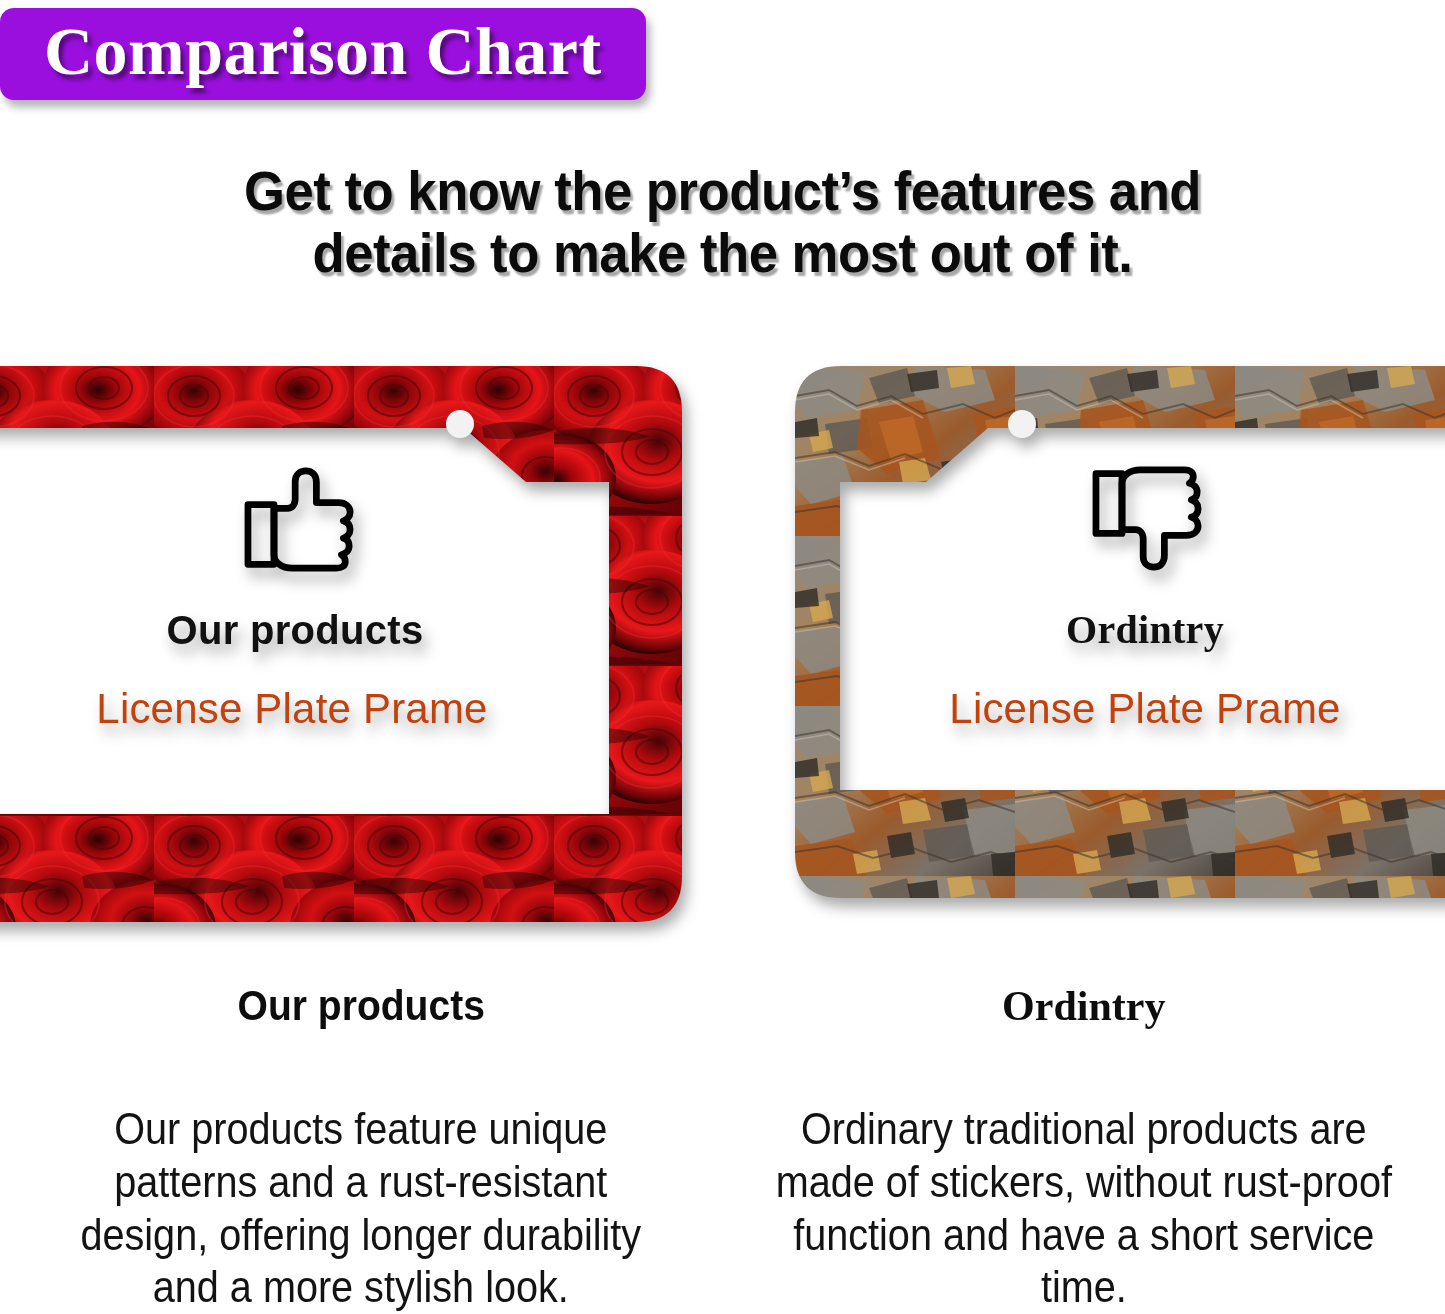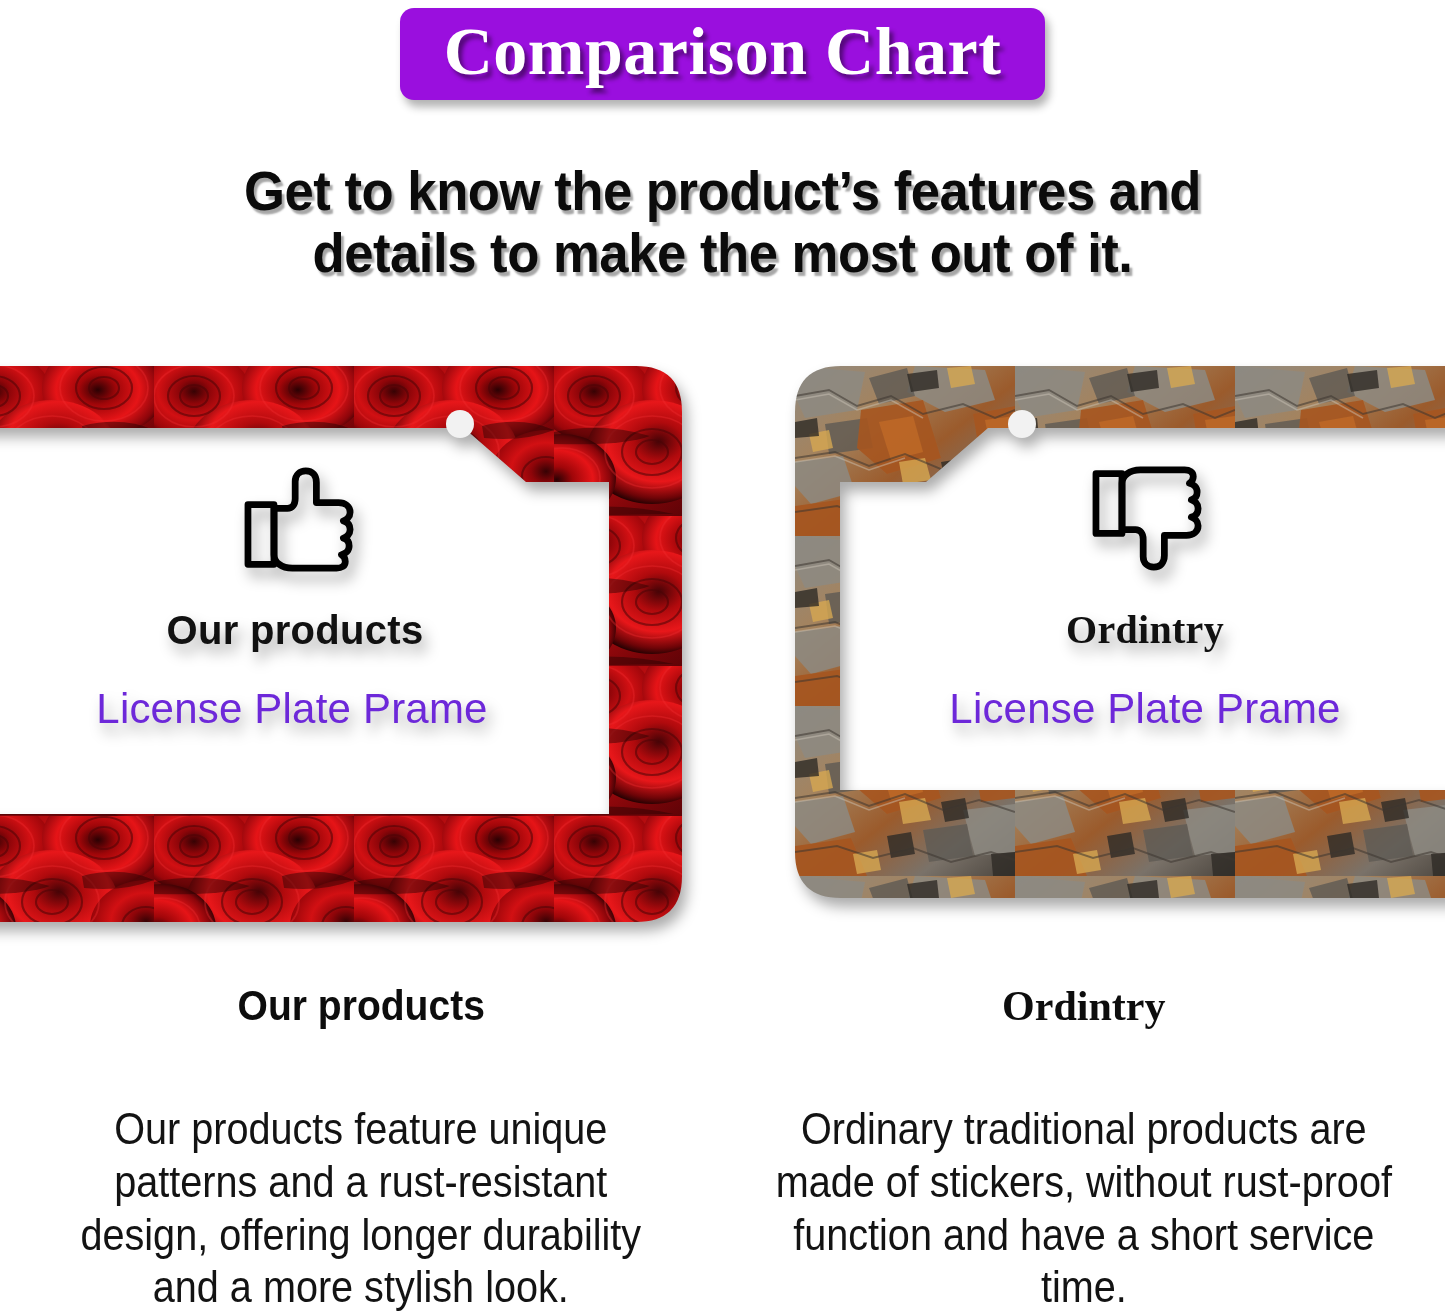--- a/index.html
+++ b/index.html
@@ -5,21 +5,21 @@
   html,body{margin:0;padding:0;background:#fff;}
   body{
     width:1445px;height:1314px;position:relative;overflow:hidden;
     font-family:"Liberation Sans","DejaVu Sans",sans-serif;
     -webkit-font-smoothing:antialiased;
   }
 
   
   .banner-wrap{
     position:absolute;left:0;top:8px;width:1445px;
-    display:flex;justify-content:center;
+    display:flex;justify-content:flex-start;
   }
   .banner{
     background:#9a0fde;
     border-radius:14px;
     padding:9px 44px 15px 44px;
     box-shadow:4px 7px 9px rgba(0,0,0,.30);
   }
   .banner-text{
     font-family:"Liberation Serif","DejaVu Serif",serif;
     font-weight:700;
@@ -90,21 +90,21 @@
     font-family:"Liberation Serif","DejaVu Serif",serif;
     font-weight:700;
     letter-spacing:0.3px;
   }
   .plate-sub{
     margin-top:38px;
     font-family:"Liberation Sans","DejaVu Sans",sans-serif;
     font-weight:300;
     font-size:42px;
     line-height:1;
-    color:#6d28d9;
+    color:#c2410c;
     letter-spacing:0.2px;
   }
   #plate-left .plate-sub{ margin-left:-6px; }
 
   
   .bottom{
     position:absolute;left:0;top:985px;width:1445px;height:330px;
     display:flex;
   }
   .col{ width:722.5px; box-sizing:border-box; text-align:center; }

